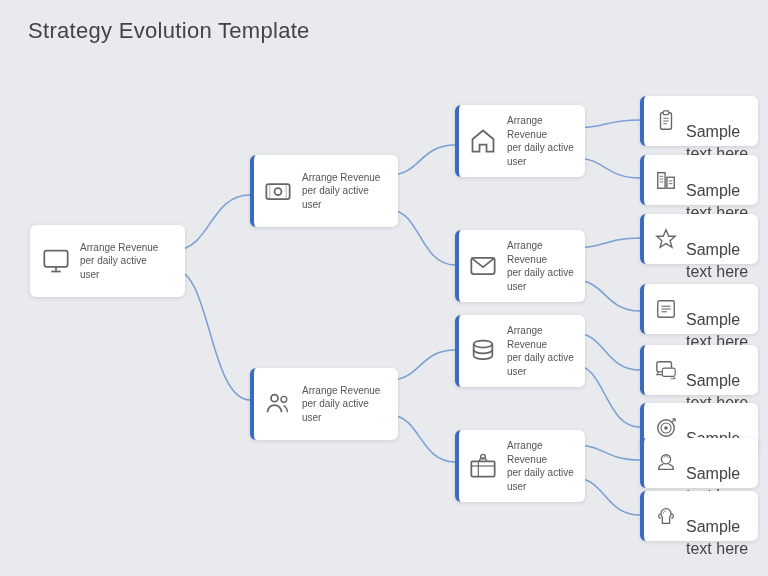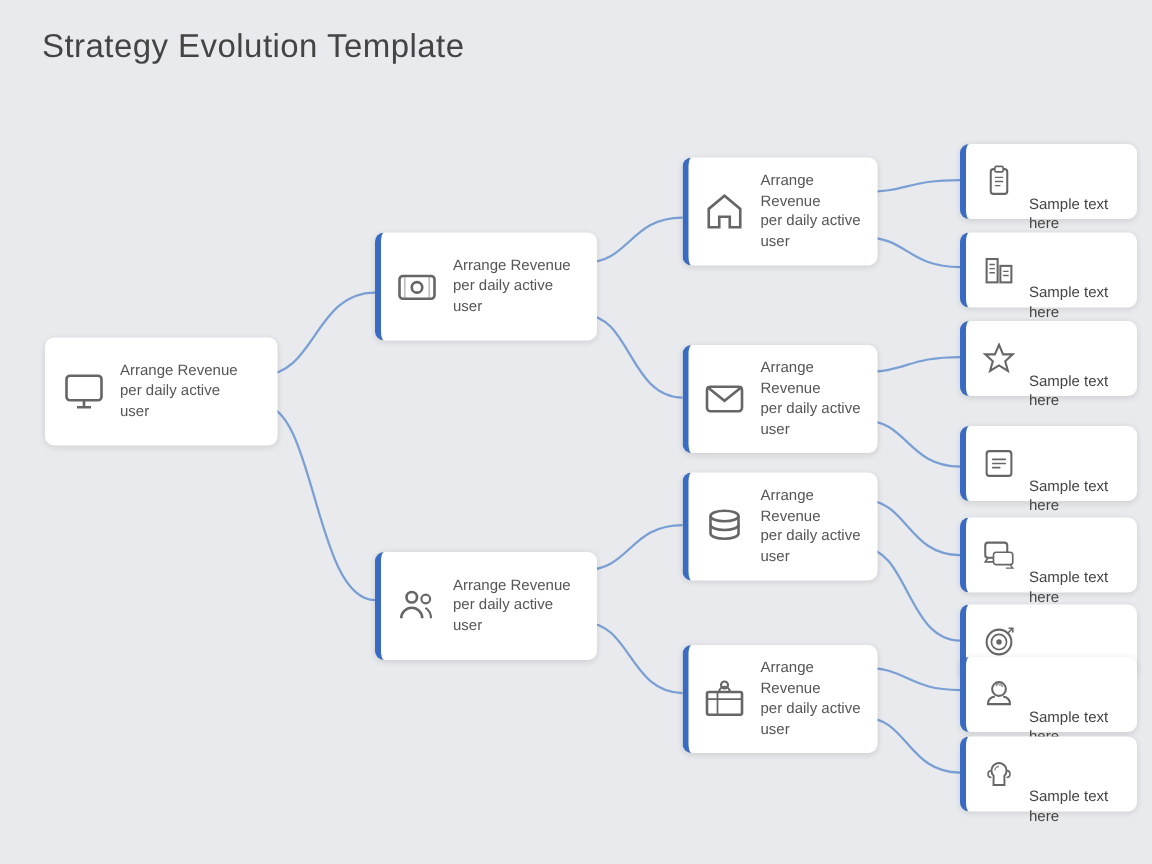--- a/index.html
+++ b/index.html
@@ -52,21 +52,21 @@
     
     .card-accent {
       border-left: 4px solid #3a6bc4;
       padding-left: 6px;
     }
     
     .card-leaf {
       border-left: 4px solid #3a6bc4;
     }
     .card-leaf .card-text {
-      font-size: 10px;
+      font-size: 16px;
       color: #444;
       margin-top: 44px;
     }
     
     .connectors {
       position: absolute;
       top: 0; left: 0;
       width: 768px;
       height: 576px;
       pointer-events: none;

